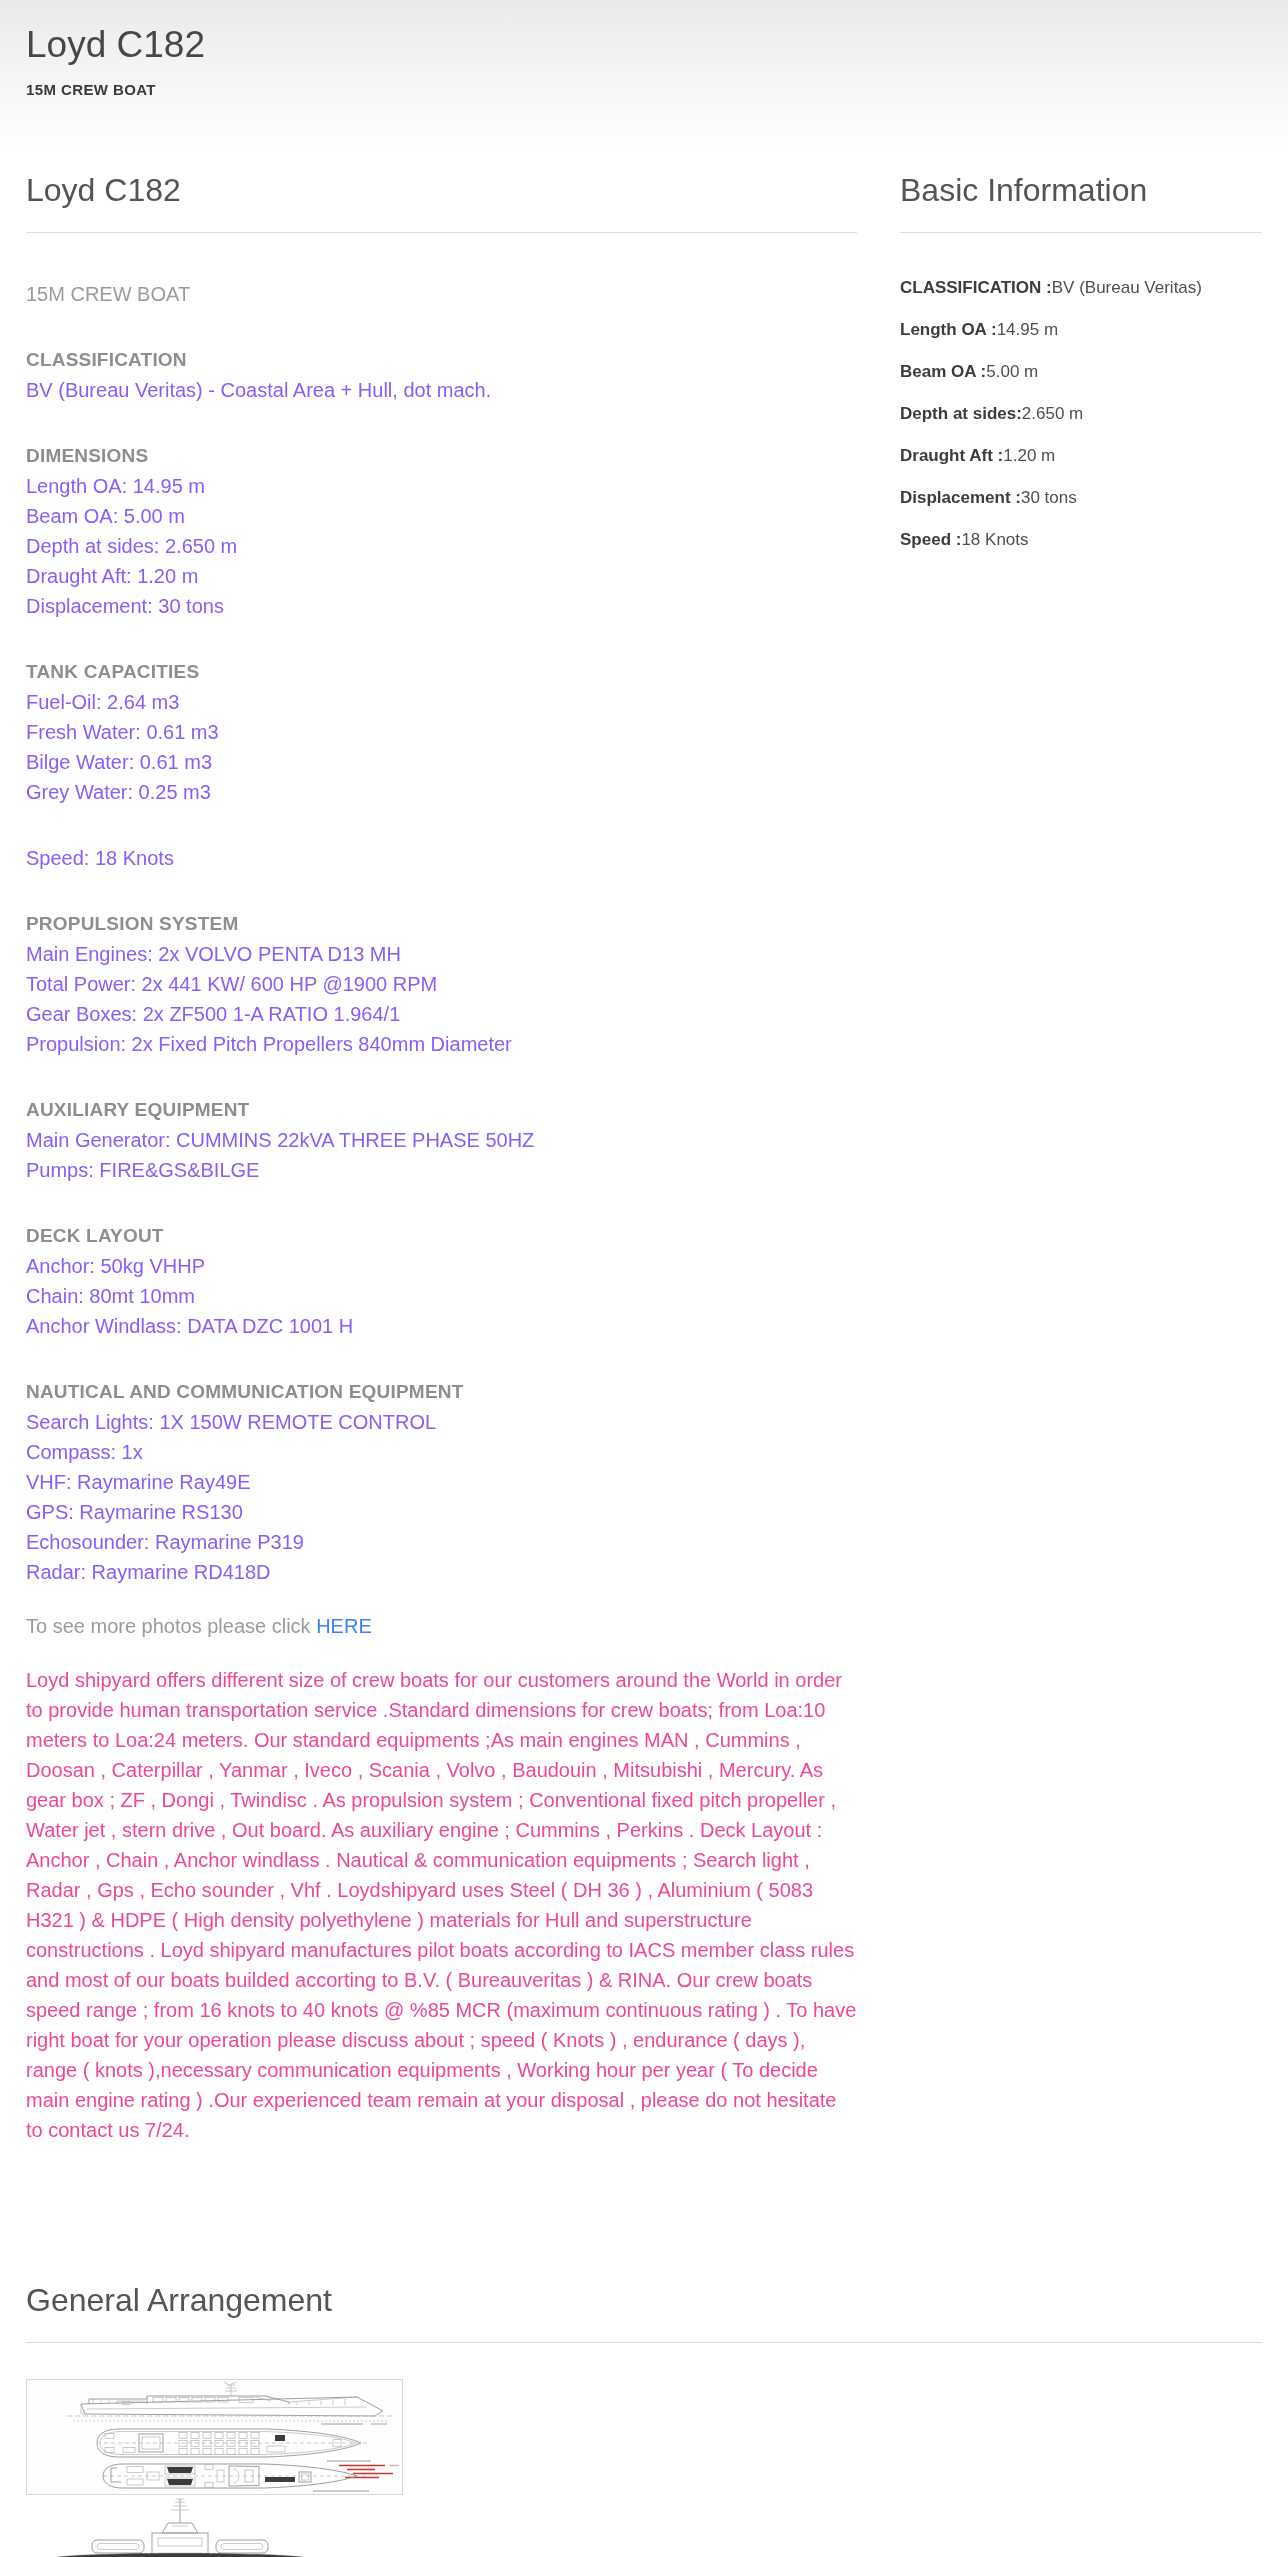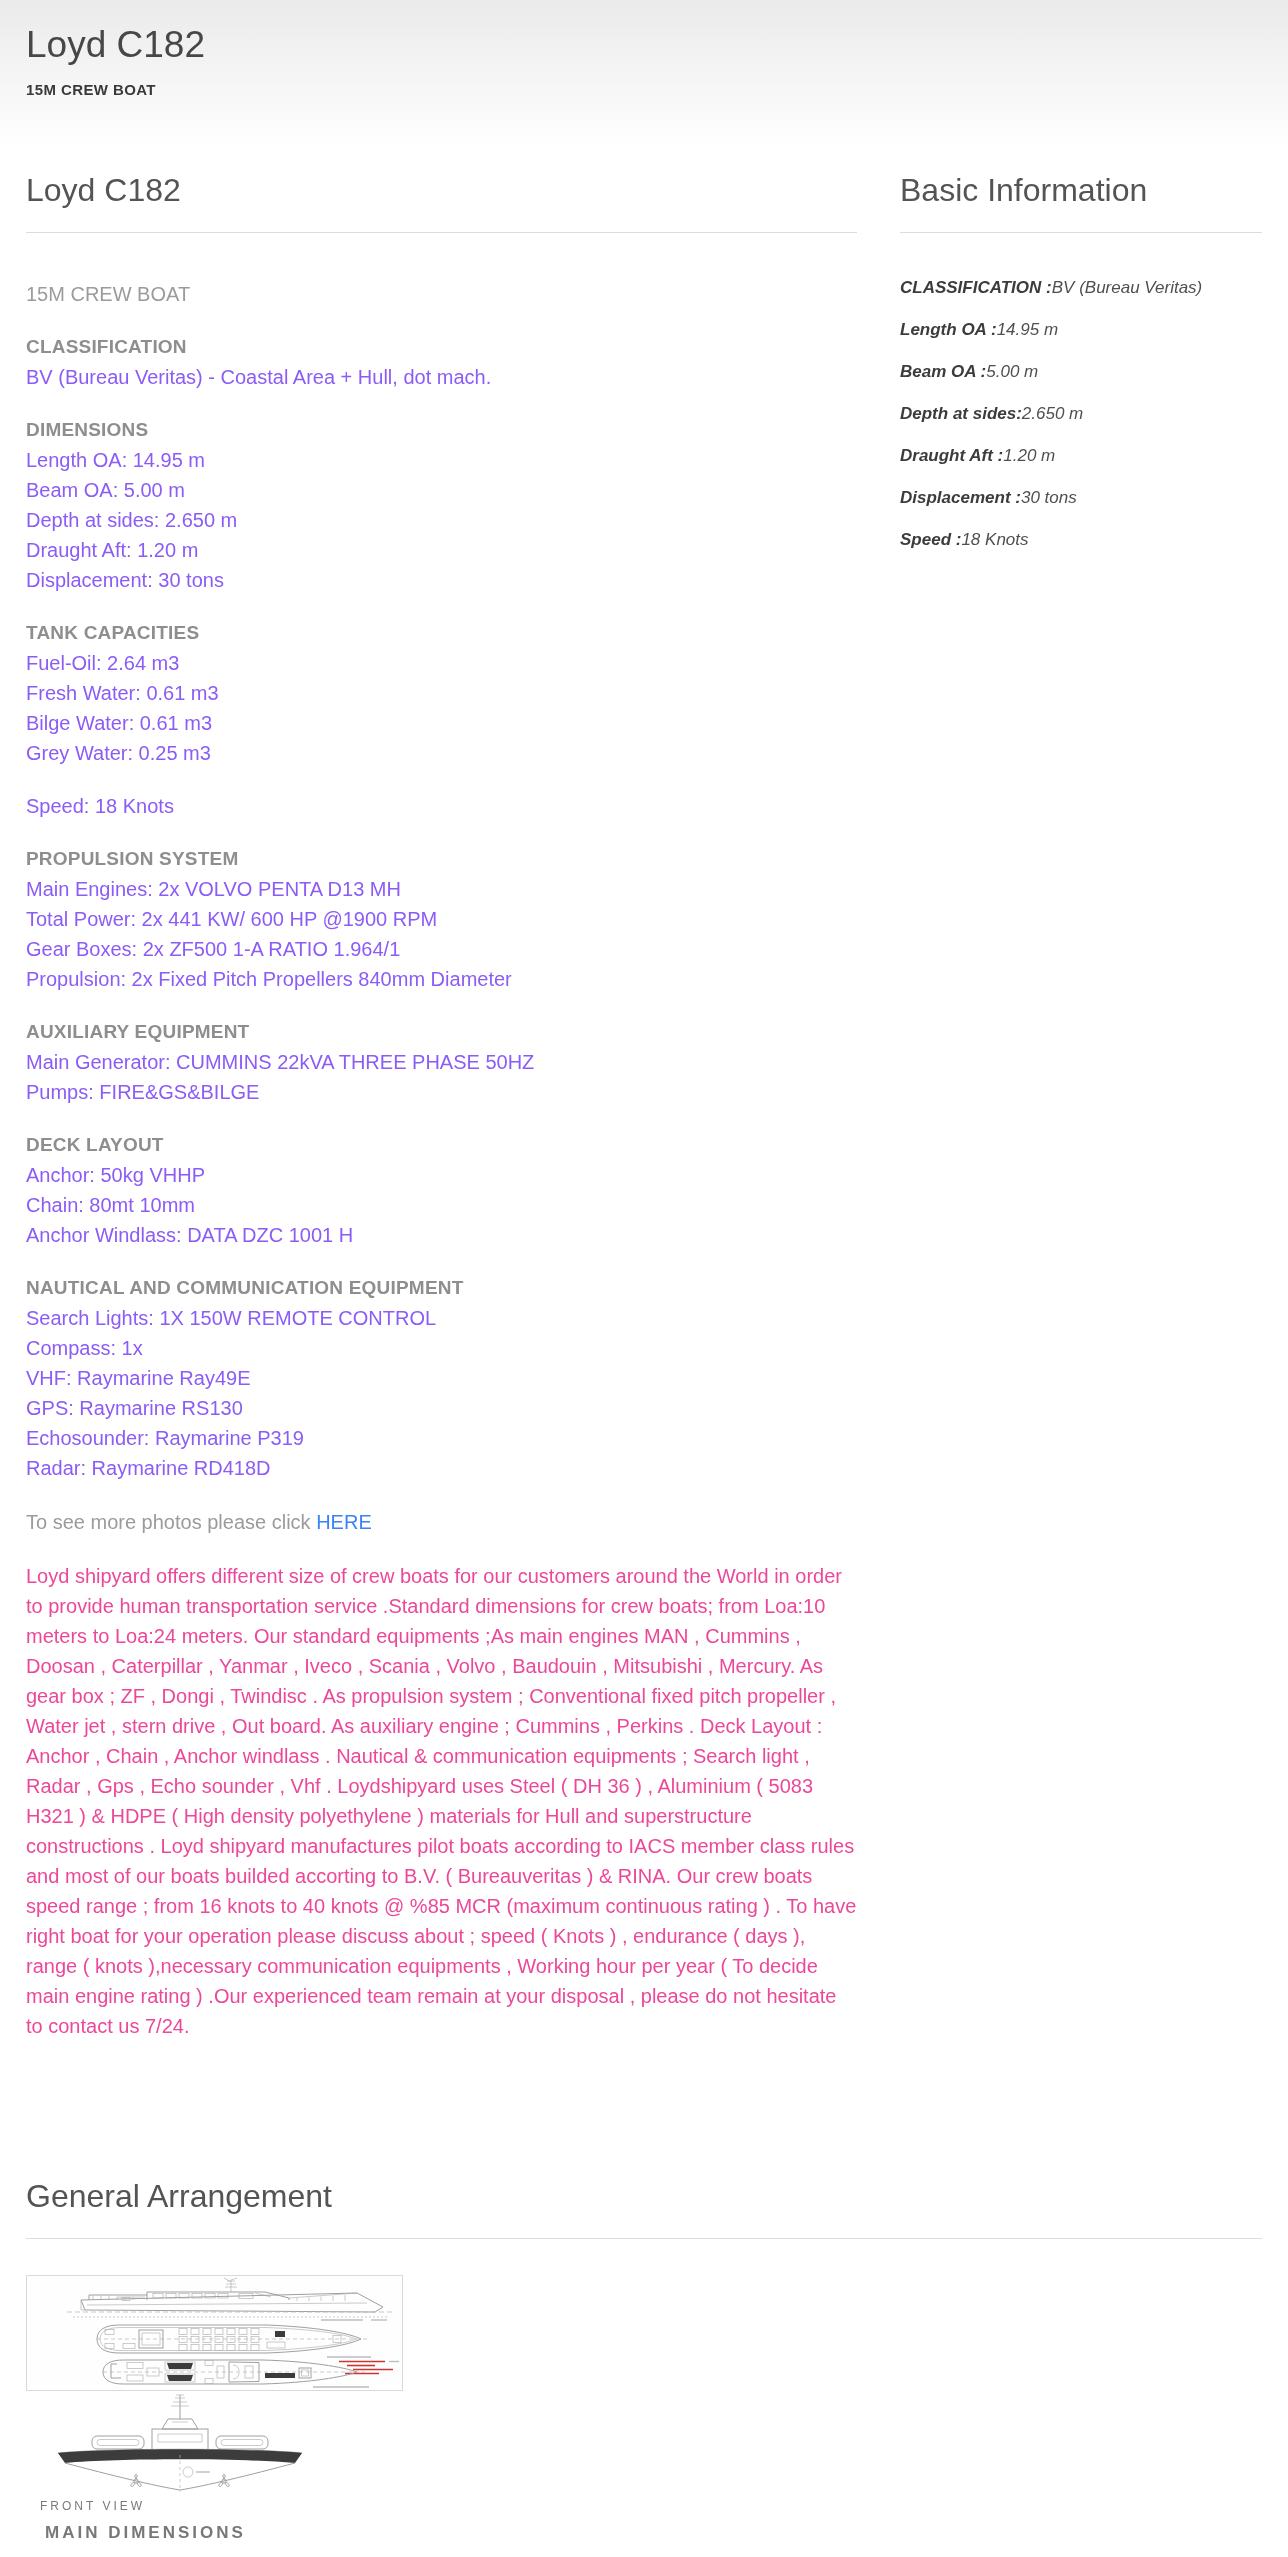--- a/index.html
+++ b/index.html
@@ -20,32 +20,32 @@
   
   .columns{display:flex;padding:0 26px;}
   .main-col{width:831px;flex:0 0 831px;}
   .side-col{width:362px;flex:0 0 362px;margin-left:43px;}
 
   h2.section-heading{font-size:32px;font-weight:400;color:#545454;margin:20px 0 0;line-height:40px;}
   .rule{border:0;border-top:1px solid #dcdcdc;margin:22px 0 0;height:0;}
 
   .intro-line{margin-top:46px;font-size:20px;color:#9b9b9b;line-height:30px;}
 
-  .spec-section{margin-top:23px;}
+  .spec-section{margin-top:36px;}
   .spec-section h3{font-size:19px;font-weight:700;color:#8e8e8e;margin:0;line-height:30px;letter-spacing:.2px;}
   .spec-section p{margin:0;font-size:20px;color:#8b5cf6;line-height:30px;}
 
   .photos-line{margin-top:24px;font-size:20px;color:#9b9b9b;line-height:30px;}
   .photos-link{color:#3b82f6;cursor:pointer;text-decoration:none;margin-top:25px;}
 
   .description{margin-top:24px;font-size:20px;color:#ec4899;line-height:30px;}
 
   
   .sidebar-rows{margin-top:46px;}
-  .sidebar-row{margin-bottom:25px;font-size:17px;line-height:17px;color:#4f4f4f;font-style:italic;}
+  .sidebar-row{margin-bottom:25px;font-size:17px;line-height:17px;color:#4f4f4f;}
   .sidebar-row .lbl{font-weight:700;color:#3c3c3c;}
 
   
   .arrangement{padding:0 26px;margin-top:135px;}
   .arrangement h2{margin-top:0;}
   .drawing{margin-top:36px;width:378px;}
   .drawing-box{
     width:377px;height:116px;box-sizing:border-box;
     border:1px solid #d9d9d9;background:#fefefe;position:relative;
   }

